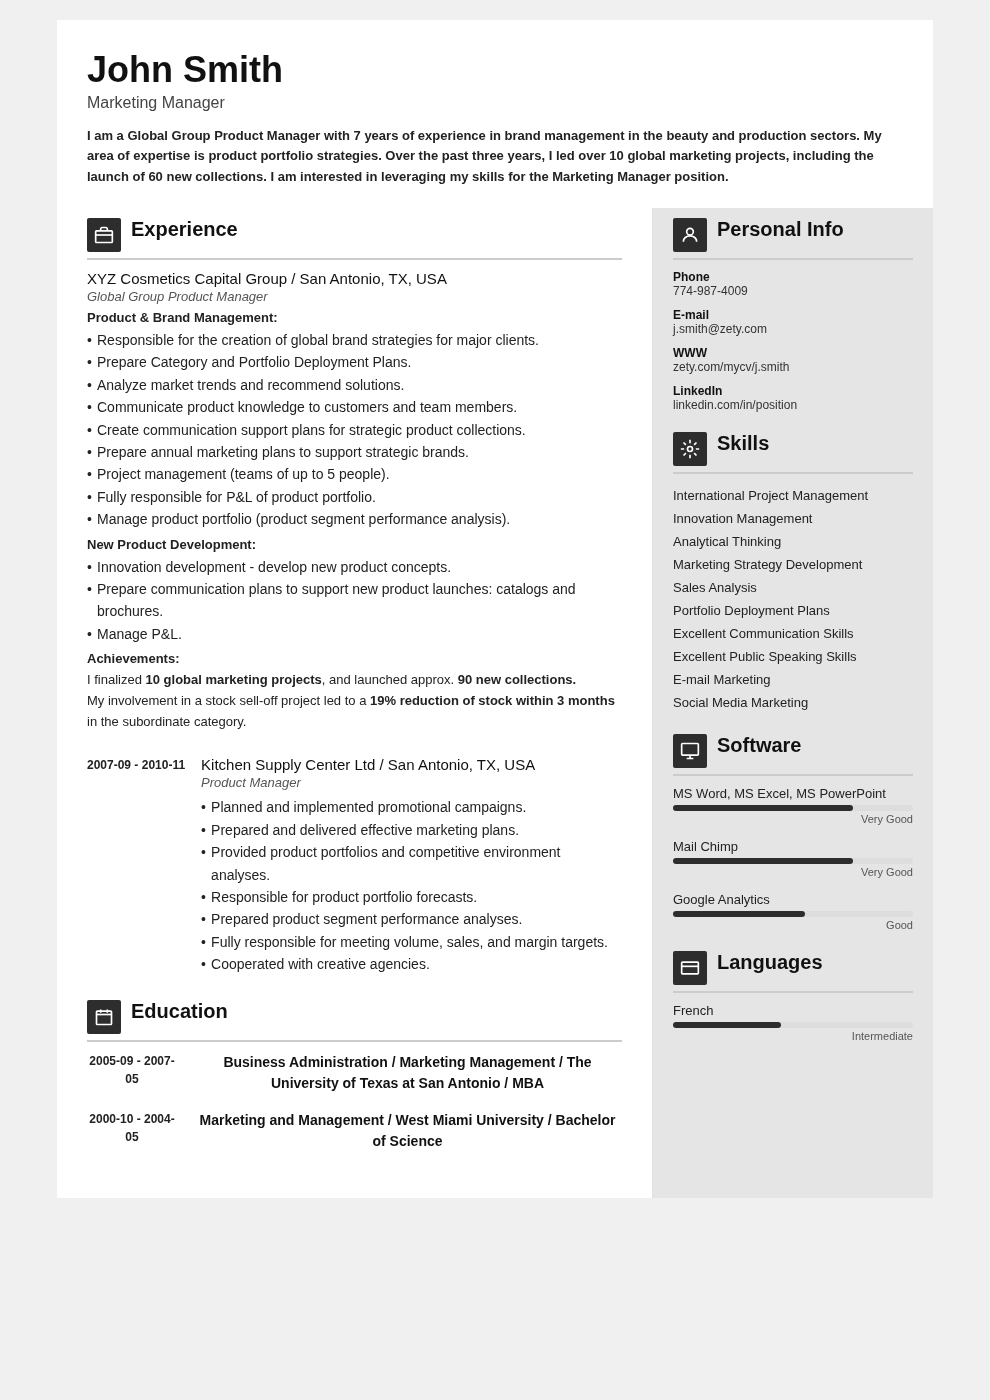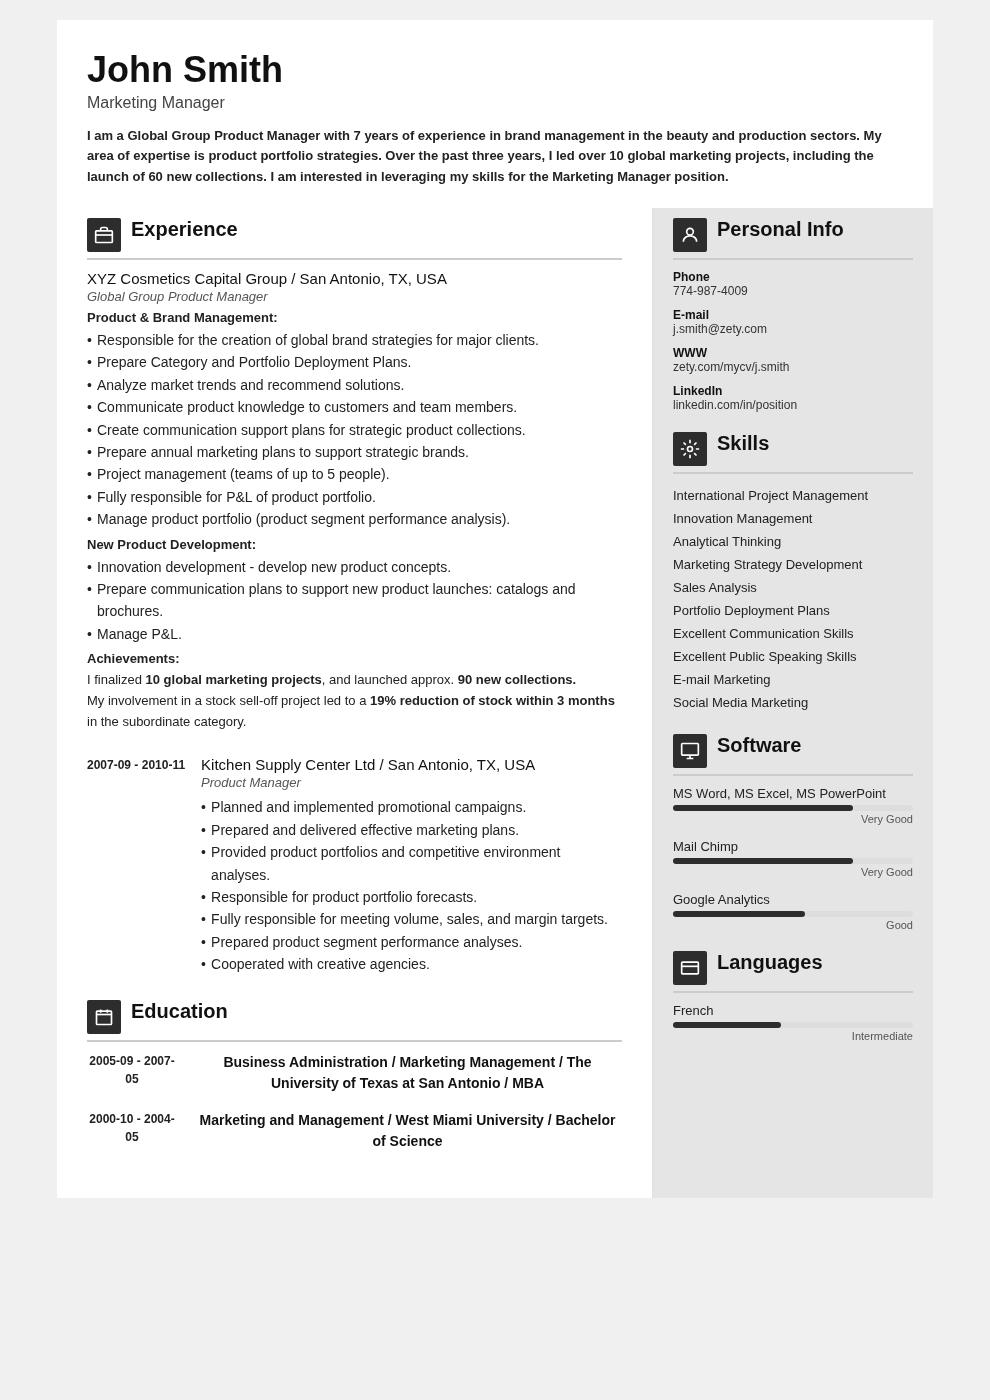--- a/index.html
+++ b/index.html
@@ -291,22 +291,22 @@
           <span>2007-09 - 2010-11</span>
         </div>
         <div class="exp-content">
           <div class="company">Kitchen Supply Center Ltd / San Antonio, TX, USA</div>
           <div class="role">Product Manager</div>
           <ul>
             <li>Planned and implemented promotional campaigns.</li>
             <li>Prepared and delivered effective marketing plans.</li>
             <li>Provided product portfolios and competitive environment analyses.</li>
             <li>Responsible for product portfolio forecasts.</li>
+            <li>Prepared product segment performance analyses.</li>
             <li>Fully responsible for meeting volume, sales, and margin targets.</li>
-            <li>Prepared product segment performance analyses.</li>
             <li>Cooperated with creative agencies.</li>
           </ul>
         </div>
       </div>
 
       <div class="section-header">
         <div class="icon-box">
           <svg width="20" height="20" viewBox="0 0 24 24" fill="none" stroke="white" stroke-width="2">
             <rect x="3" y="5" width="18" height="16" rx="1"></rect>
             <path d="M3 9h18"></path>

